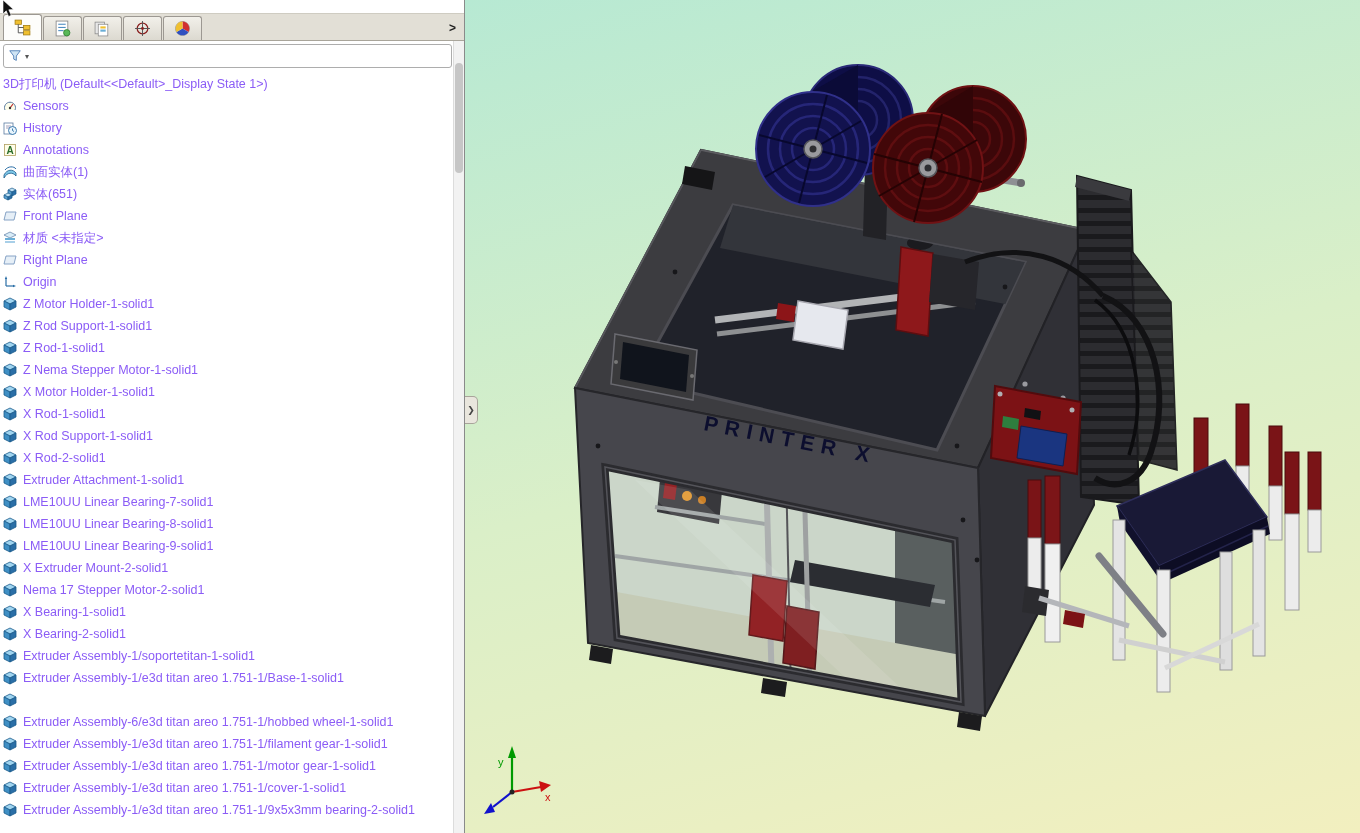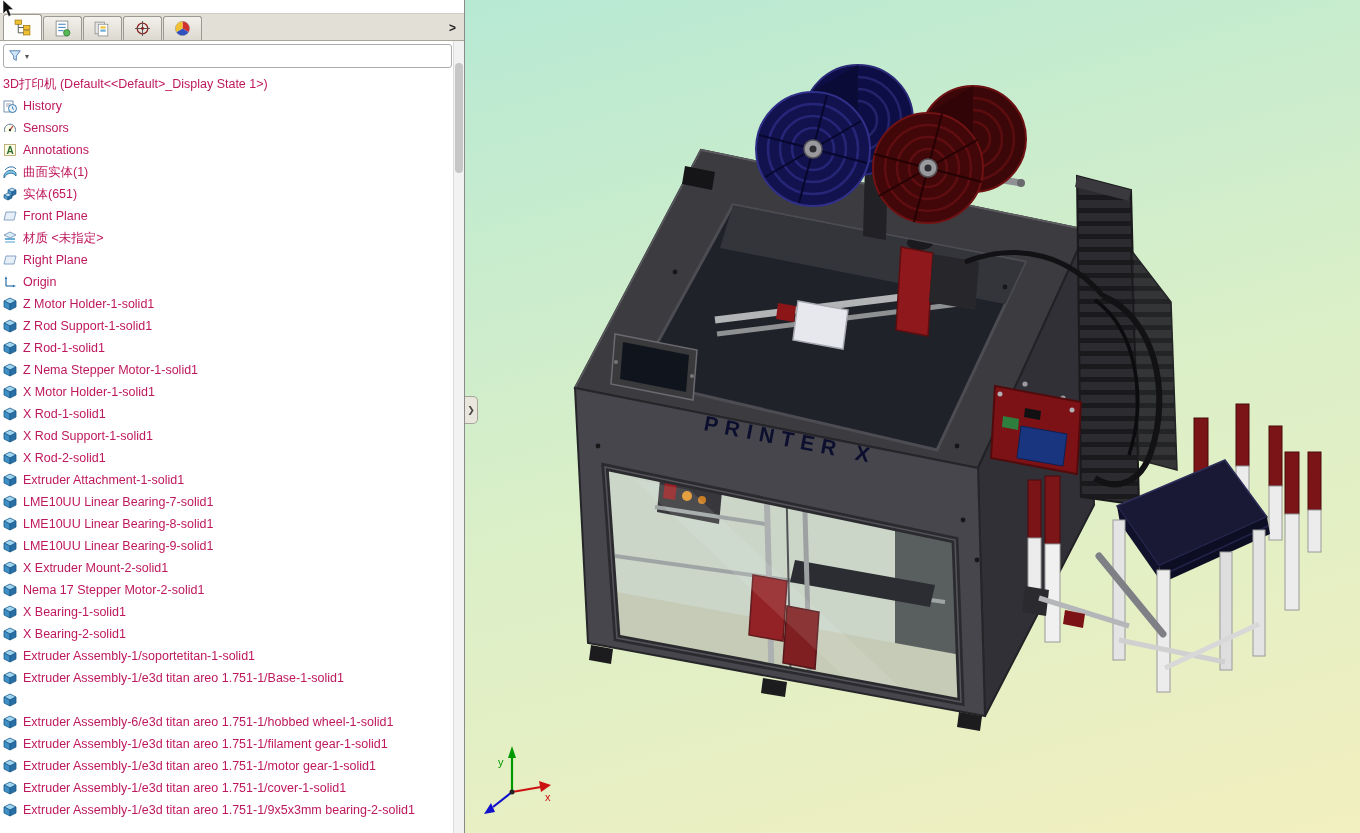--- a/index.html
+++ b/index.html
@@ -29,21 +29,21 @@
     margin:3px 12px 2px 3px;height:22px;border:1px solid #adadad;border-radius:3px;background:#fff;
     display:flex;align-items:center;padding:0 4px;gap:3px;
   }
   .funnel svg{width:14px;height:14px;display:block;}
   .funnel-caret{font-size:8px;color:#555;cursor:pointer;}
   .filter-input{flex:1;border:none;outline:none;height:18px;font-size:12px;font-family:inherit;background:transparent;}
   .tree{font-size:12.5px;padding-top:3px;position:relative;height:760px;overflow:hidden;}
   .tree-row{height:22px;display:flex;align-items:center;padding-left:3px;white-space:nowrap;overflow:hidden;cursor:default;}
   .tree-icon{width:15px;height:14px;margin-right:5px;flex:none;}
   .tree-icon svg{width:14px;height:14px;display:block;}
-  .tree-label{color:#be185d;}
+  .tree-label{color:#8b5cf6;}
   .v-scroll{position:absolute;top:41px;right:0;bottom:0;width:10px;background:#f2f2f2;border-left:1px solid #dcdcdc;}
   .v-thumb{position:absolute;top:22px;left:1px;width:8px;height:110px;background:#c6c6c6;border-radius:4px;}
   
   .splitter{
     position:absolute;left:465px;top:396px;width:12px;height:26px;z-index:5;
     background:#e9e6dd;border:1px solid #a8a49a;border-left:none;border-radius:0 5px 5px 0;
     display:flex;align-items:center;justify-content:center;font-size:9px;color:#444;cursor:pointer;
   }
   
   .viewport{position:absolute;left:465px;top:0;width:895px;height:833px;}
@@ -126,38 +126,38 @@
     <input class="filter-input" type="text" value="" style="">
   </div>
 
   <div class="tree">
     <div class="tree-row root">
       <span class="tree-label">3D打印机 (Default&lt;&lt;Default&gt;_Display State 1&gt;)</span>
     </div>
   <div class="tree-row">
         <span class="tree-icon">
           <svg viewBox="0 0 14 14">
+            <path d="M2,11 A5.5,5.5 0 1 1 12,11" fill="#fdfdea" stroke="#5a7aa0" stroke-width="1"></path>
+            <line x1="7" y1="9" x2="10" y2="5" stroke="#c03030" stroke-width="1.2"></line>
+            <circle cx="7" cy="9" r="1.2" fill="#333"></circle>
+          </svg>
+        </span>
+        <span class="tree-label">Sensors</span>
+      </div>
+      <div class="tree-row">
+        <span class="tree-icon">
+          <svg viewBox="0 0 14 14">
             <rect x="1" y="2" width="9" height="11" fill="#fff" stroke="#5a7aa0" stroke-width="0.8"></rect>
             <line x1="3" y1="5" x2="8" y2="5" stroke="#88a" stroke-width="0.8"></line>
             <line x1="3" y1="7" x2="8" y2="7" stroke="#88a" stroke-width="0.8"></line>
             <circle cx="9.5" cy="9.5" r="4" fill="#e8f4fc" stroke="#2a6ea6" stroke-width="0.9"></circle>
             <path d="M9.5,7.5 L9.5,9.5 L11,10.5" fill="none" stroke="#2a6ea6" stroke-width="0.9"></path>
           </svg>
         </span>
         <span class="tree-label">History</span>
-      </div>
-      <div class="tree-row">
-        <span class="tree-icon">
-          <svg viewBox="0 0 14 14">
-            <path d="M2,11 A5.5,5.5 0 1 1 12,11" fill="#fdfdea" stroke="#5a7aa0" stroke-width="1"></path>
-            <line x1="7" y1="9" x2="10" y2="5" stroke="#c03030" stroke-width="1.2"></line>
-            <circle cx="7" cy="9" r="1.2" fill="#333"></circle>
-          </svg>
-        </span>
-        <span class="tree-label">Sensors</span>
       </div>
       <div class="tree-row">
         <span class="tree-icon">
           <svg viewBox="0 0 14 14">
             <rect x="1.5" y="1.5" width="11" height="11" fill="#fffde8" stroke="#b0a060" stroke-width="0.8"></rect>
             <text x="7" y="10.5" font-size="10" font-weight="bold" text-anchor="middle" fill="#2a6e2a" font-family="Liberation Sans, sans-serif">A</text>
           </svg>
         </span>
         <span class="tree-label">Annotations</span>
       </div>

